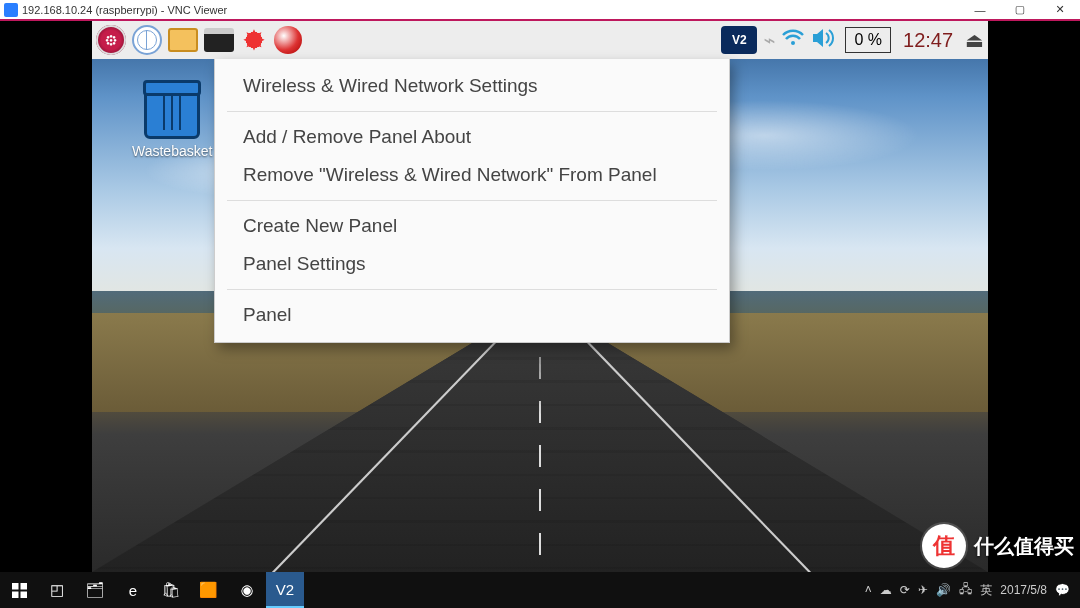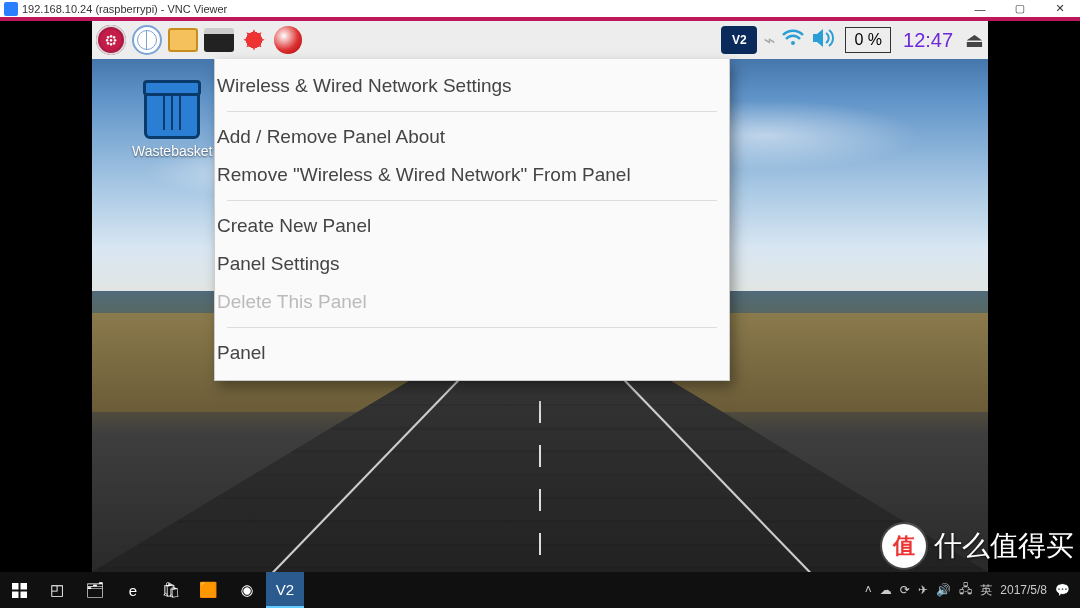--- a/index.html
+++ b/index.html
@@ -20,21 +20,21 @@
   height: 572px;
   background: #fff;
 }
 .vnc-titlebar {
   height: 21px;
   background: #fff;
   display: flex;
   align-items: center;
   font-size: 11px;
   color: #333;
-  border-bottom: 4px solid #be185d;
+  border-bottom: 2px solid #be185d;
 }
 .vnc-titlebar .vnc-icon {
   width: 14px; height: 14px;
   background: #2a7fff;
   margin: 0 4px;
   border-radius: 2px;
 }
 .vnc-titlebar .title-text { flex: 0 0 auto; }
 .vnc-titlebar .spacer { flex: 1; }
 .vnc-titlebar .win-btn {
@@ -136,21 +136,21 @@
 .folder { width:30px; height:24px; background:#f4c15d; border-radius:3px; border:2px solid #c98d1f;}
 .terminal{ width:30px; height:24px; background:#222; border-radius:3px; border-top:6px solid #ccc;}
 .burst  { width:28px; height:28px; background: radial-gradient(circle,#e33 40%, transparent 42%); position:relative;}
 .burst::before{content:"✸"; color:#e33; position:absolute; inset:0; display:flex;align-items:center;justify-content:center; font-size:28px;}
 .redball{ width:28px;height:28px;border-radius:50%; background:radial-gradient(circle at 35% 35%, #fff, #d33 55%, #a00);}
 .vnc-badge{ width:36px;height:28px;background:#0a2a5c;color:#fff;border-radius:4px;display:flex;align-items:center;justify-content:center;font-size:12px;font-weight:bold;}
 .bt { color:#aaa; font-size:20px;}
 .wifi{ color:#2a9fd6; font-size:22px;}
 .speaker{ color:#2a9fd6; font-size:26px;}
 .pct-box{ border:1px solid #333; padding:3px 8px; font-size:16px; background:#ededed;}
-.clock{ font-size:20px; color:#6d28d9; padding:0 6px;}
+.clock{ font-size:20px; color:#7f1d1d; padding:0 6px;}
 .eject{ color:#444; font-size:20px;}
 .pi-panel .flex { flex:1; }
 
 
 .wastebasket {
   position:absolute; left:40px; top:66px;
   text-align:left; color:#fff; font-size:14px;
   text-shadow: 0 1px 2px rgba(0,0,0,.6);
 }
 .wastebasket .bin{
@@ -173,21 +173,21 @@
   left: 122px;
   top: 38px;
   width: 516px;
   background:#fafafa;
   border:1px solid #ccc;
   border-top:none;
   box-shadow: 4px 6px 12px rgba(0,0,0,.35);
   padding: 8px 0;
 }
 .context-menu .item {
-  padding: 8px 2px;
+  padding: 8px 28px;
   font-size: 19px;
   color:#444;
   cursor:pointer;
 }
 .context-menu .item.disabled { color:#bbb; cursor:default; }
 .context-menu hr { border:none; border-top:1px solid #ddd; margin:6px 12px; }
 
 
 .win-taskbar{
   position:absolute; left:0; right:0; bottom:0; height:36px;
@@ -214,21 +214,21 @@
 }
 .smzdm .circ{
   width:44px;height:44px;border-radius:50%;
   background:#fff;color:#e33;
   display:flex;align-items:center;justify-content:center;
   font-size:22px;font-weight:bold;
   box-shadow:0 0 0 2px rgba(255,255,255,.15);
   font-family: "Microsoft YaHei","PingFang SC",sans-serif;
 }
 .smzdm .txt{
-  font-size:28px;font-weight:normal;
+  font-size:20px;font-weight:bold;
   font-family:"Microsoft YaHei","PingFang SC",sans-serif;
   text-shadow:0 1px 3px rgba(0,0,0,.8);
 }
 </style>
 </head>
 <body>
 
 <div class="vnc-window">
   <div class="vnc-titlebar">
     <div class="vnc-icon"></div>
@@ -286,21 +286,20 @@
       </div>
 
       <div class="context-menu">
         <div class="item">Wireless &amp; Wired Network Settings</div>
         <hr>
         <div class="item">Add / Remove Panel About</div>
         <div class="item">Remove "Wireless &amp; Wired Network" From Panel</div>
         <hr>
         <div class="item">Create New Panel</div>
         <div class="item">Panel Settings</div>
-        <div class="item disabled">Delete This Panel</div>
         <hr>
         <div class="item">Panel</div>
       </div>
 
     </div>
   </div>
 </div>
 
 <div class="smzdm">
   <div class="circ">值</div>

